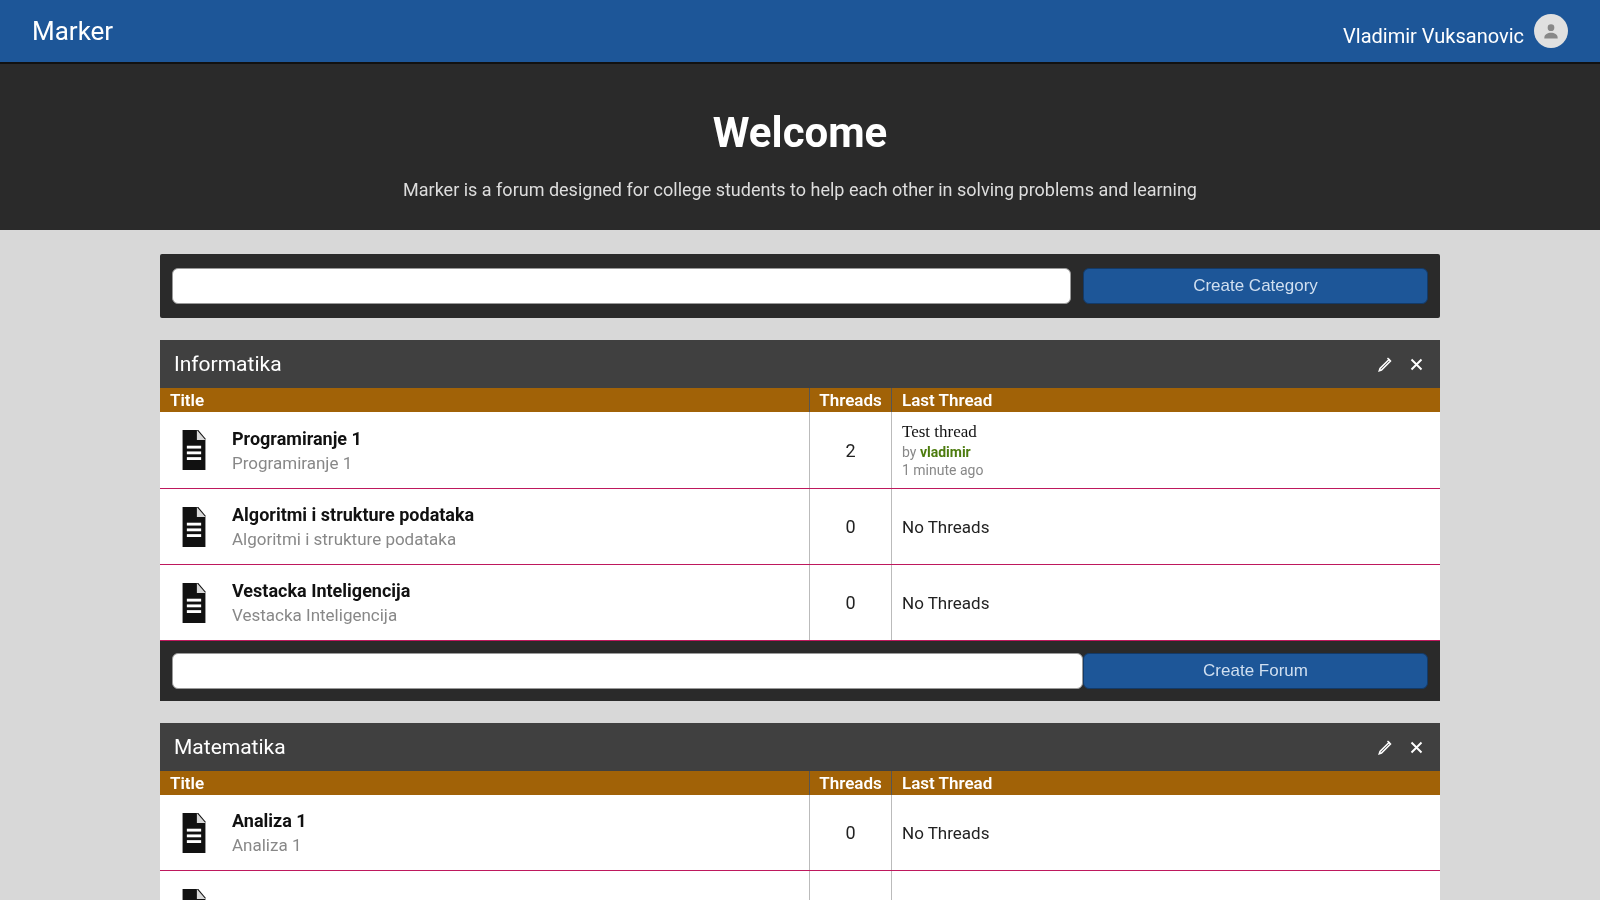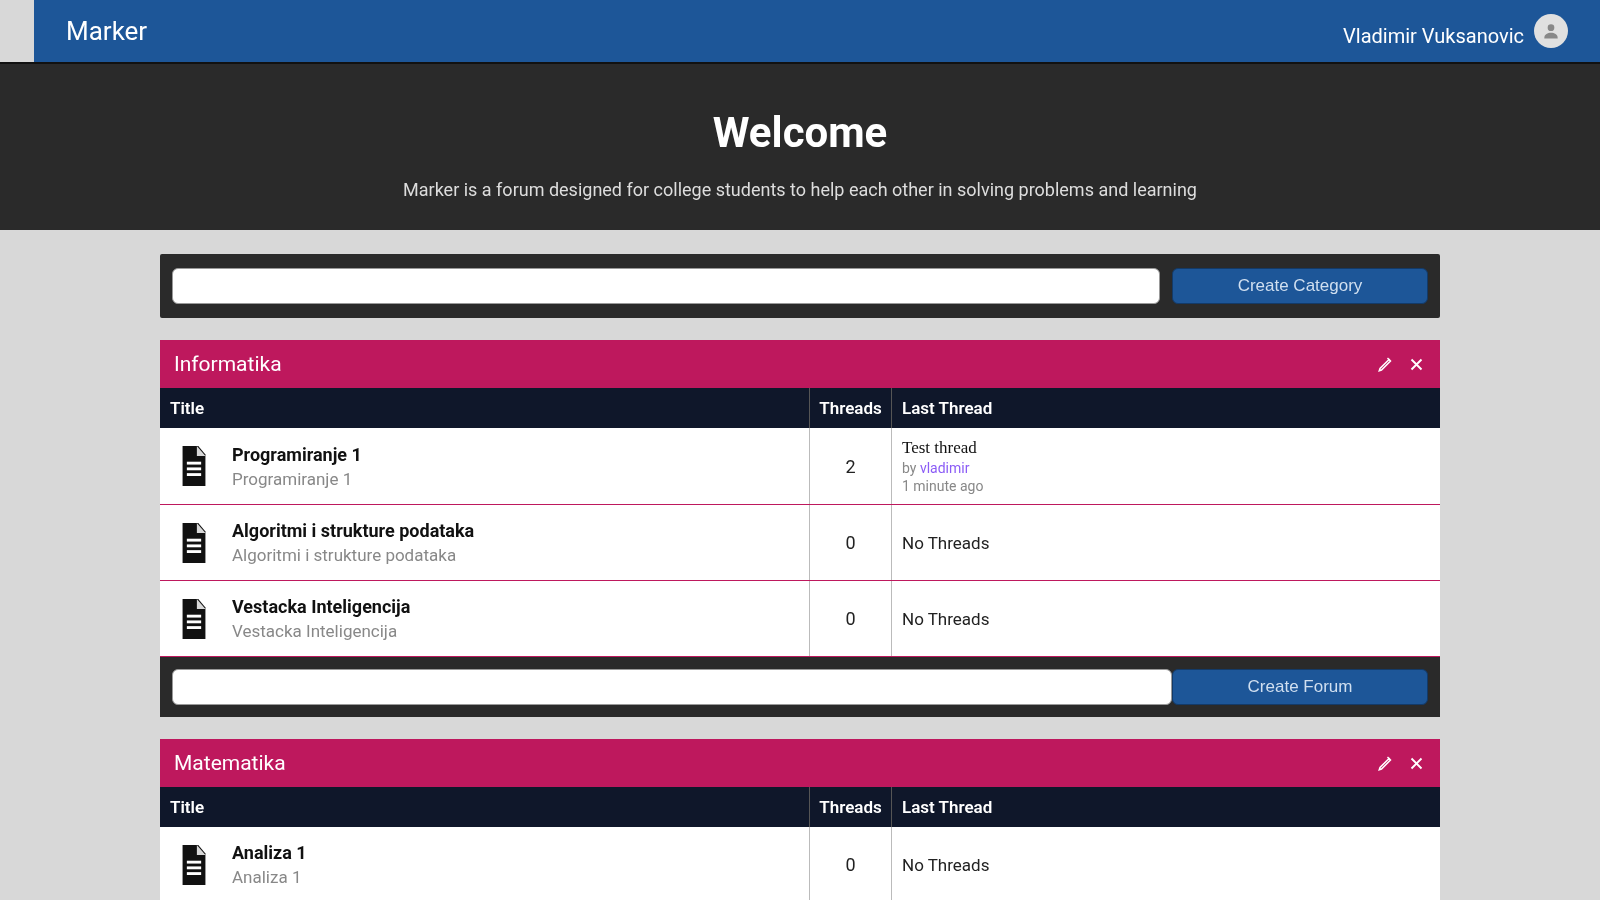--- a/index.html
+++ b/index.html
@@ -8,21 +8,20 @@
     background: #d8d8d8;
     color: #fff;
   }
   .navbar {
     background: #1d5698;
     height: 62px;
     display: flex;
     align-items: center;
     justify-content: space-between;
     padding: 0 32px;
-    margin-left: 34px;
   }
   .brand {
     font-size: 26px;
     font-weight: 400;
   }
   .user-area {
     display: flex;
     align-items: flex-end;
     gap: 10px;
     font-size: 20px;
@@ -67,51 +66,51 @@
   .create-input {
     flex: 1;
     height: 36px;
     border-radius: 6px;
     border: 1px solid #999;
     background: #fff;
     padding: 0 10px;
     font-size: 15px;
   }
   .create-btn {
-    width: 256px;
+    width: 345px;
     height: 36px;
     background: #1d5698;
     border: 1px solid #133a68;
     border-radius: 6px;
     color: #d0dff0;
     font-size: 17px;
     cursor: pointer;
   }
   .category {
     margin-top: 22px;
   }
   .cat-header {
-    background: #be185d;
+    background: #404040;
     height: 48px;
     display: flex;
     align-items: center;
     justify-content: space-between;
     padding: 0 14px;
     font-size: 21px;
   }
   .cat-actions { display: flex; gap: 10px; }
   .icon-btn {
     width: 20px; height: 20px;
     cursor: pointer;
     display: flex; align-items: center; justify-content: center;
   }
   .col-headers {
-    background: #0f172a;
-    display: flex;
-    height: 40px;
+    background: #a16207;
+    display: flex;
+    height: 24px;
     font-size: 17px;
     font-weight: 600;
   }
   .col-title { flex: 0 0 650px; padding-left: 10px; display:flex; align-items:center; border-right: 1px solid #555;}
   .col-threads { flex: 0 0 82px; display:flex; align-items:center; justify-content:center; border-right: 1px solid #555;}
   .col-last { flex: 1; padding-left: 10px; display:flex; align-items:center;}
   .forum-row {
     background: #fff;
     color: #222;
     display: flex;
@@ -119,21 +118,21 @@
     min-height: 76px;
   }
   .fr-title { flex: 0 0 650px; display:flex; align-items:center; gap: 20px; padding: 12px 10px 12px 16px; border-right: 1px solid #bbb;}
   .fr-threads { flex: 0 0 82px; display:flex; align-items:center; justify-content:center; font-size:18px; border-right: 1px solid #bbb;}
   .fr-last { flex: 1; padding: 10px 10px; display:flex; flex-direction:column; justify-content:center; gap:2px;}
   .forum-name { font-size: 18px; font-weight: 700; color: #111;}
   .forum-desc { font-size: 17px; color: #888; margin-top: 4px;}
   .doc-icon { width: 36px; height: 40px; flex-shrink: 0;}
   .lt-title { font-size: 17px; color: #111; font-family: Liberation Serif, serif; }
   .lt-by { font-size: 14px; color: #888; }
-  .lt-by b { color: #8b5cf6; font-weight: 400; }
+  .lt-by b { color: #4d7c0f; font-weight: 700; }
   .lt-time { font-size: 14px; color: #888; }
   .no-threads { font-size: 17px; color: #222; }
   .create-forum-row {
     background: #2a2a2a;
     padding: 12px 12px;
     display: flex;
     gap: 0;
   }
 </style>
 </head>

